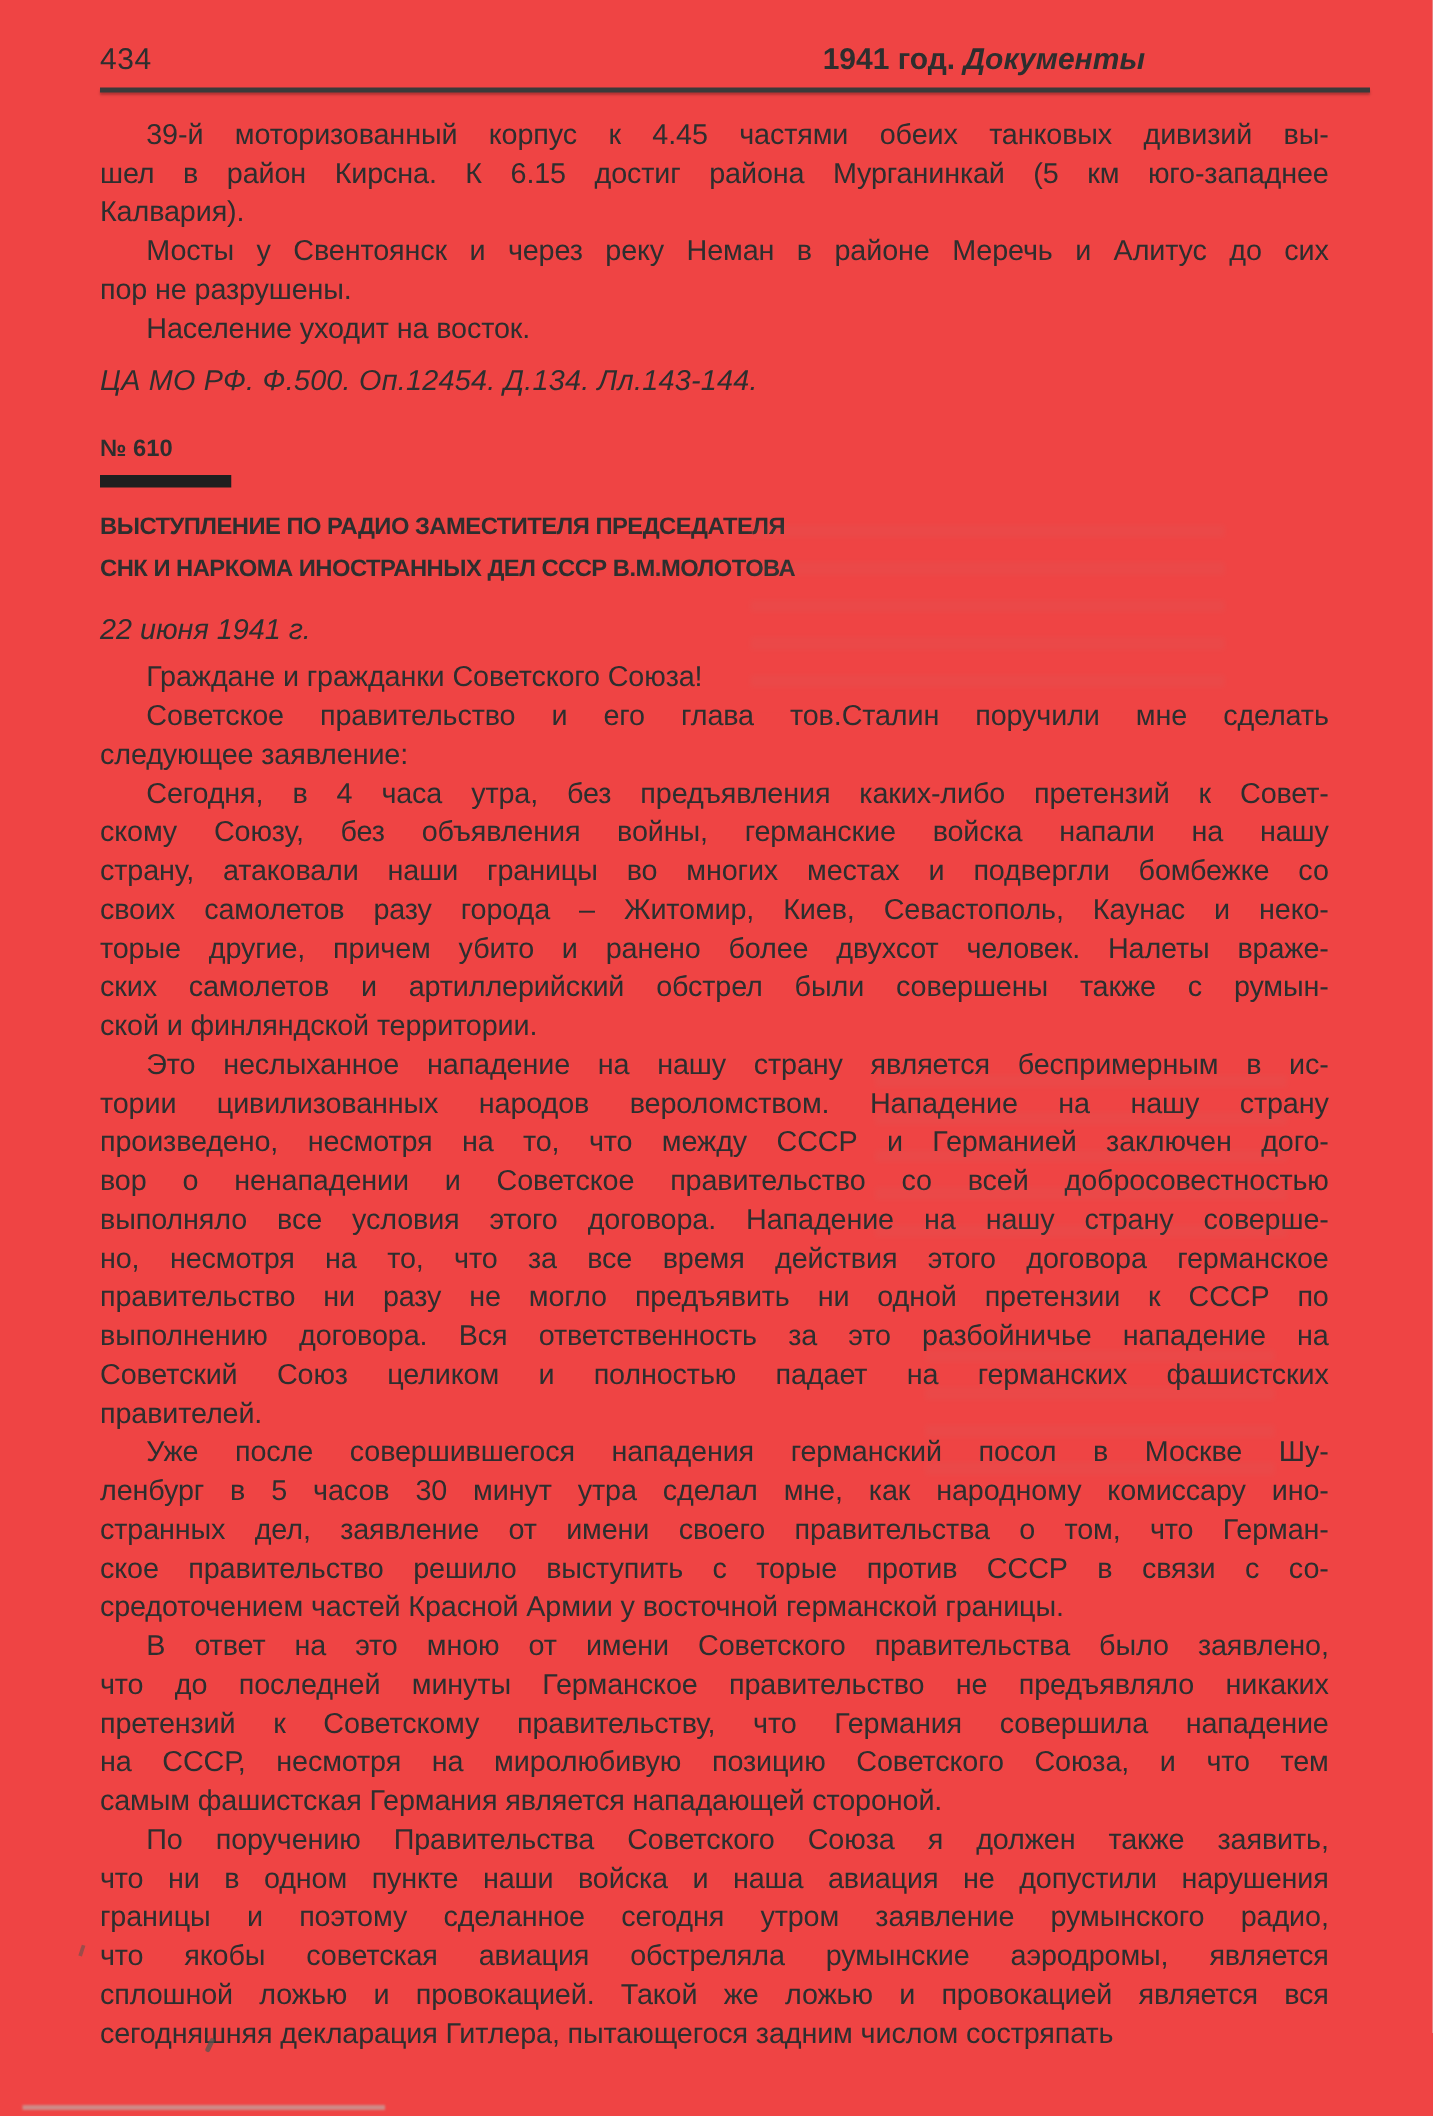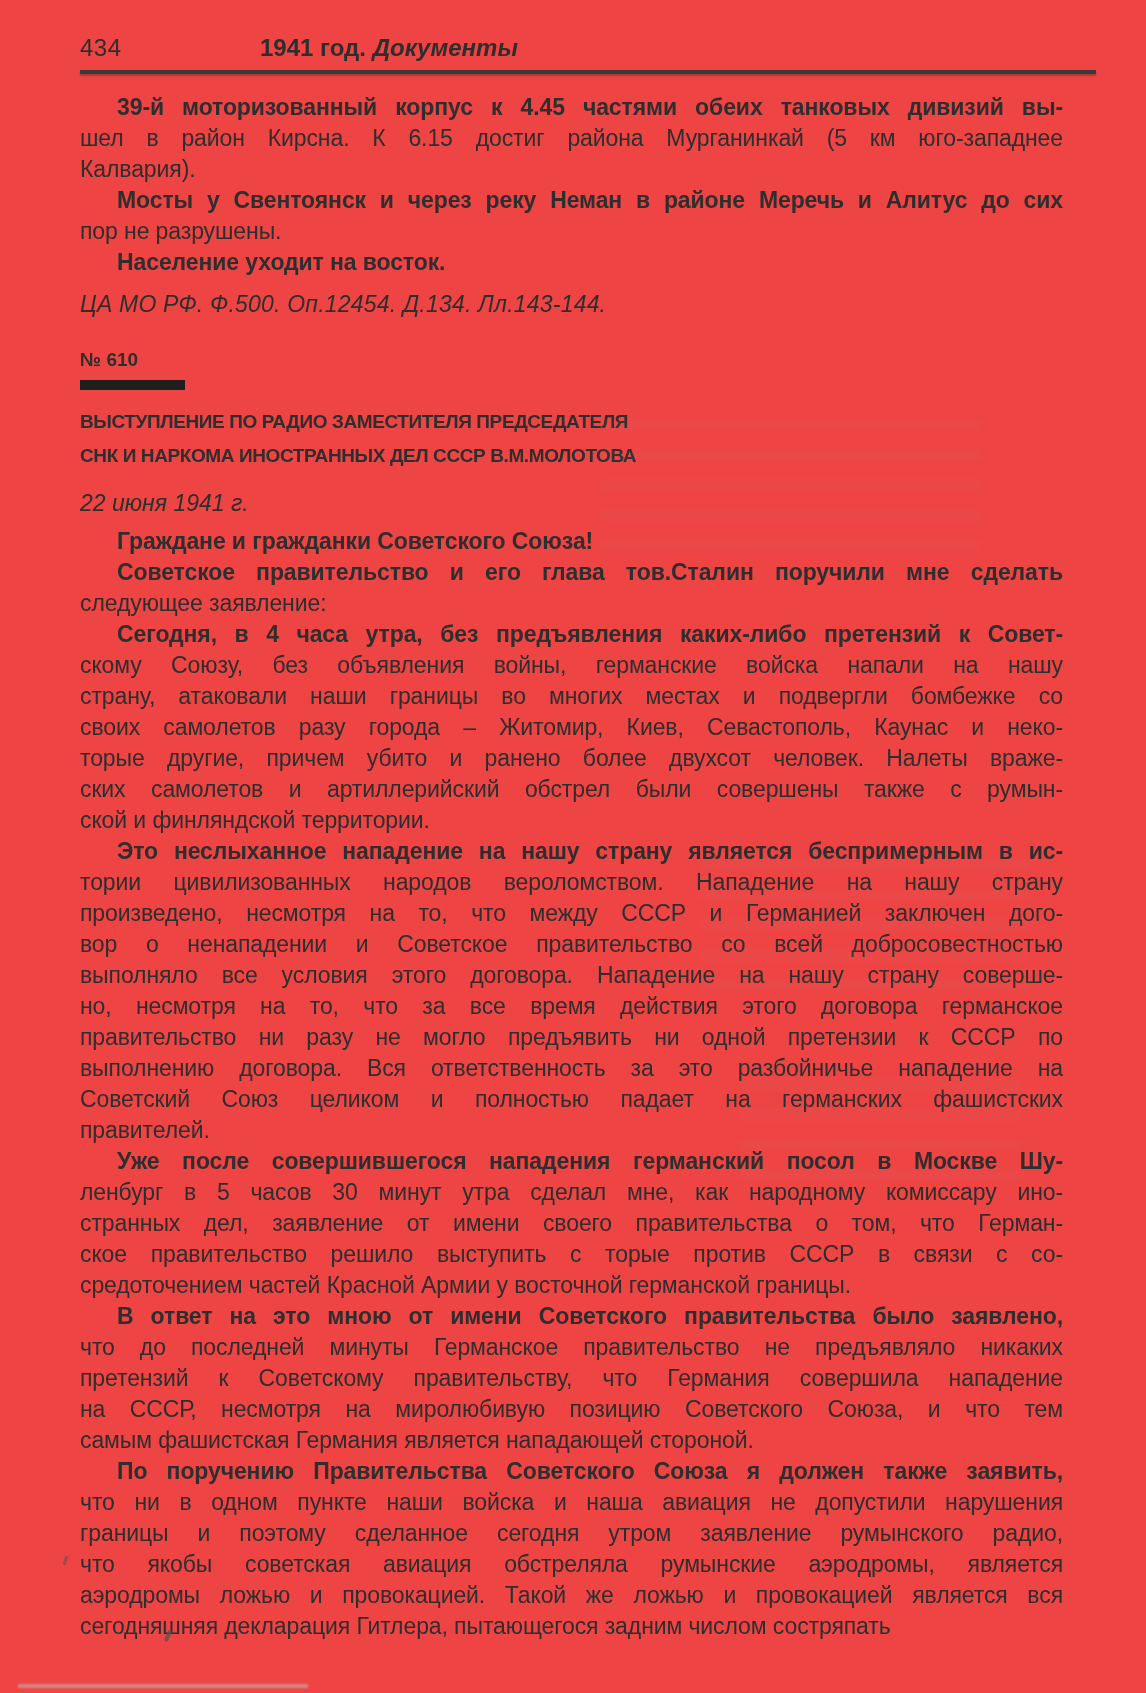--- a/index.html
+++ b/index.html
@@ -21,34 +21,34 @@
     width:983px;
   }
   
   .runhead {
     display:flex; align-items:baseline;
     width:1016px;
     font-size:24px;
     padding-bottom:8px;
   }
   .runhead .pageno { width:180px; font-weight:400; letter-spacing:0.5px; }
-  .runhead .title { flex:1; text-align:left; font-weight:700; }
+  .runhead .title { flex:1; text-align:right; font-weight:700; }
   .runhead .title .it { font-style:italic; }
   .runhead .spacer { width:180px; }
   .rule {
     width:1016px; height:4px; background:#3a3a3a;
     box-shadow:0 2px 2px rgba(0,0,0,0.25);
     margin-bottom:2px;
   }
   
   .bodytext { margin-top:18px; font-size:23px; line-height:31px; letter-spacing:-0.1px; }
   .para { margin:0; }
   .tline { text-align:justify; text-align-last:justify; white-space:normal; }
   .tline.last { text-align-last:left; }
-  .tline.indent { text-indent:37px;font-weight:bold; }
+  .tline.indent { text-indent:37px; }
   .archive {
     margin-top:13px;
     font-style:italic;
     font-size:23px;
     letter-spacing:0.2px;
   }
   .docnum {
     margin-top:31px;
     font-size:19px; font-weight:700;
   }
@@ -168,21 +168,21 @@
           <div class="tline">что до последней минуты Германское правительство не предъявляло никаких</div>
           <div class="tline">претензий к Советскому правительству, что Германия совершила нападение</div>
           <div class="tline">на СССР, несмотря на миролюбивую позицию Советского Союза, и что тем</div>
           <div class="tline last">самым фашистская Германия является нападающей стороной.</div>
         </div>
         <div class="para">
           <div class="tline indent">По поручению Правительства Советского Союза я должен также заявить,</div>
           <div class="tline">что ни в одном пункте наши войска и наша авиация не допустили нарушения</div>
           <div class="tline">границы и поэтому сделанное сегодня утром заявление румынского радио,</div>
           <div class="tline">что якобы советская авиация обстреляла румынские аэродромы, является</div>
-          <div class="tline">аэродромы ложью и провокацией. Такой же ложью и провокацией является вся</div>
+          <div class="tline">сплошной ложью и провокацией. Такой же ложью и провокацией является вся</div>
           <div class="tline last">сегодняшняя декларация Гитлера, пытающегося задним числом состряпать</div>
         </div>
       </div>
 
   </div>
 
   <div class="bleed b1"></div>
   <div class="bleed b2"></div>
   <div class="bleed b3"></div>
   <div class="mark m1"></div>

